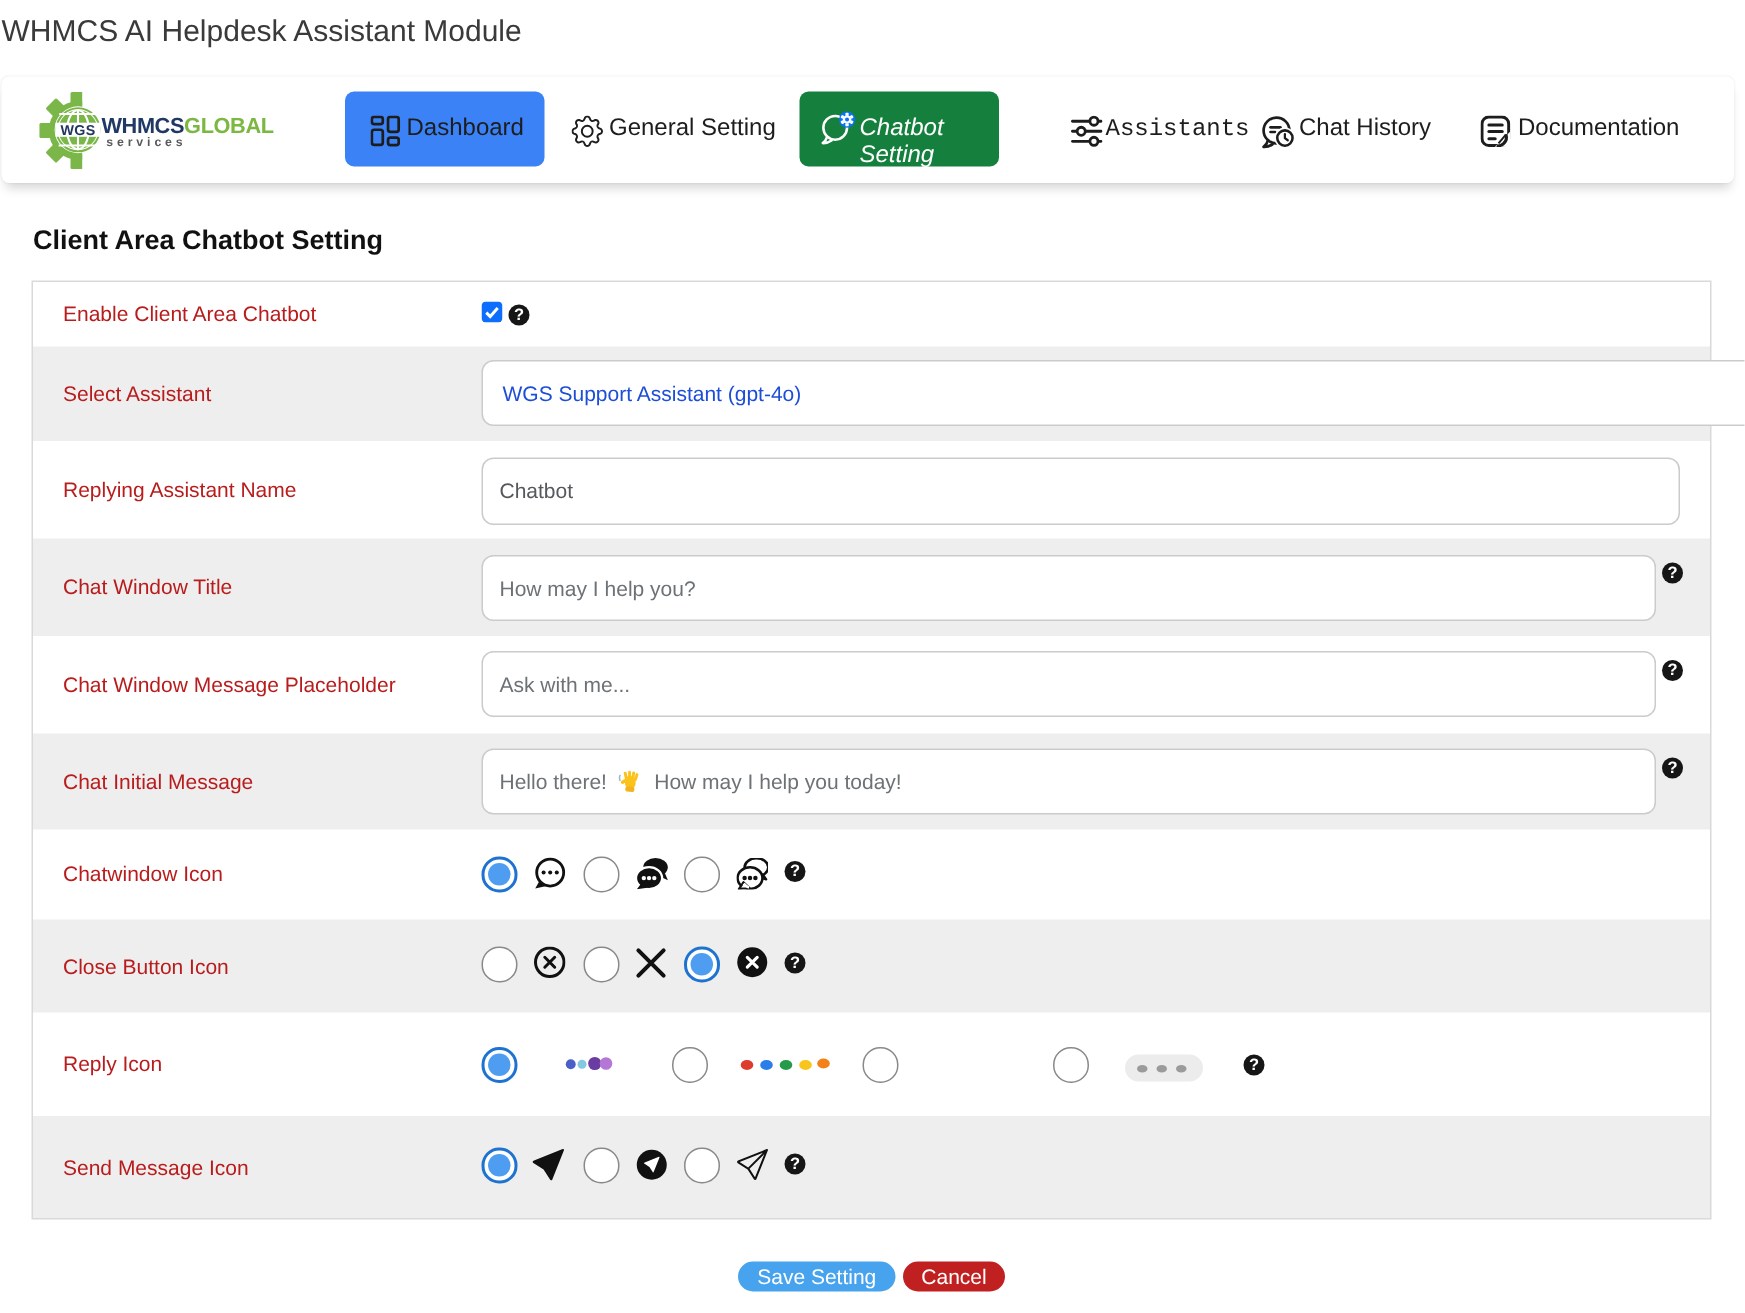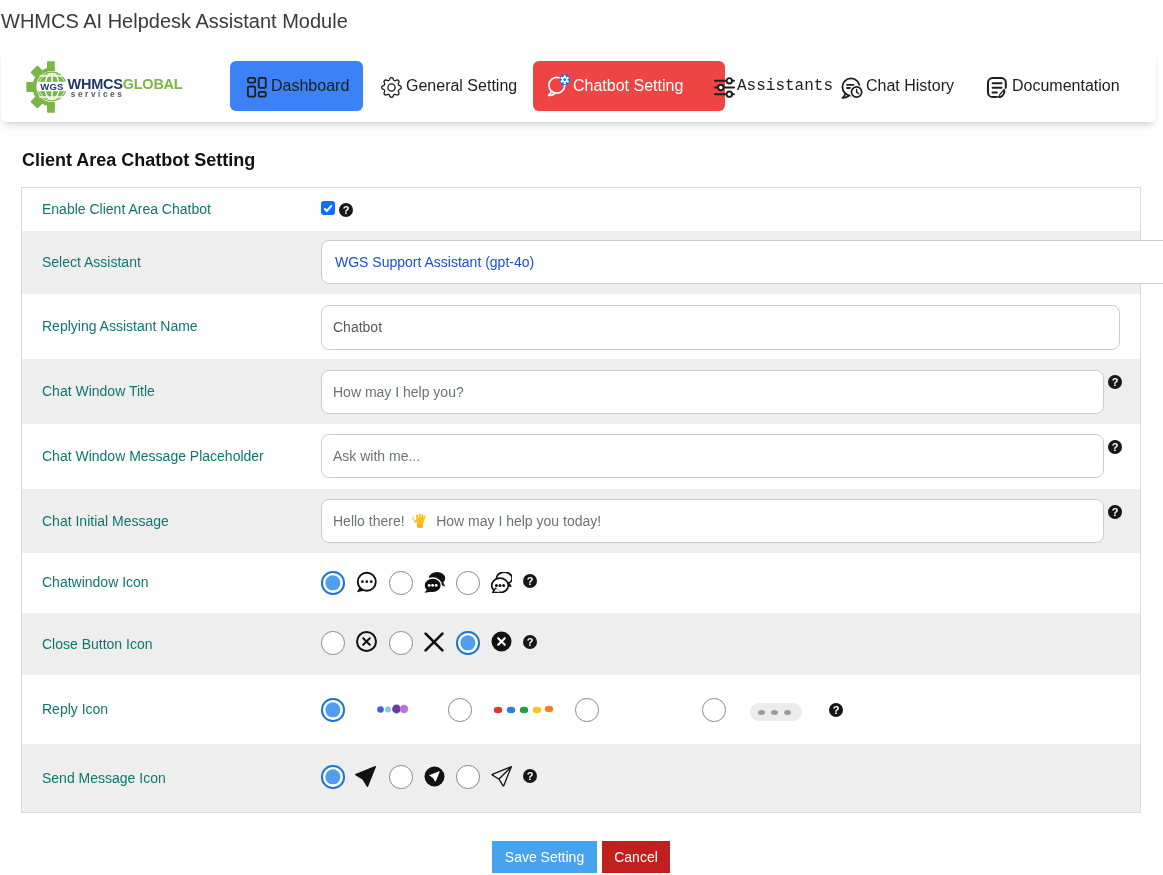--- a/index.html
+++ b/index.html
@@ -8,29 +8,29 @@
 .abs { position:absolute; }
 #title { left:1px; top:10px; font-size:20px; color:#3a3a3a; }
 #navbar { left:1px; top:51px; width:1155px; height:71px; background:#fff; border-radius:5px;
   box-shadow:0 6px 7px -3px rgba(0,0,0,0.17), 0 0 2px rgba(0,0,0,0.07); }
 .tabbox { top:10px; height:50px; border-radius:6px; }
 .tabtxt { position:absolute; top:16px; font-size:16px; color:#1d1d1d; }
 #heading { left:22px; top:150px; font-size:18px; font-weight:bold; color:#111; }
 #table { left:21px; top:187px; width:1120px; height:626px; border:1px solid #d9d9d9; }
 .row { position:relative; width:100%; }
 .row.g { background:#eeeeee; }
-.lbl { position:absolute; left:20px; font-size:14px; color:#0f766e; }
+.lbl { position:absolute; left:20px; font-size:14px; color:#b91c1c; }
 .inp { position:absolute; background:#fff; border:1px solid #cbcbcb; border-radius:8px;
   font-size:14px; color:#6d7276; line-height:42px; padding-left:11px; white-space:nowrap; }
 .help { position:absolute; width:14px; height:14px; border-radius:50%; background:#161616;
   color:#fff; font-weight:bold; font-size:11px; line-height:14px; text-align:center; }
 .radio { position:absolute; width:23.5px; height:23.5px; border-radius:50%; background:#fff; border:1px solid #898989; }
 .radio.on { border:2px solid #1e72d0; }
 .radio.on::after { content:""; position:absolute; left:50%; top:50%; width:15.3px; height:15.3px; border-radius:50%; background:#4f9df0; transform:translate(-50%,-50%); }
-.btn { position:absolute; top:841px; height:32px; border-radius:0; color:#fff; font-size:14px;
+.btn { position:absolute; top:841px; height:20px; border-radius:12px; color:#fff; font-size:14px;
   display:flex; align-items:center; justify-content:center; }
 #pill { position:absolute; width:52px; height:18px; border-radius:9px; background:#ececec; }
 #pill i { position:absolute; top:6.5px; width:7px; height:5px; border-radius:50%; background:#9b9b9b; }
 </style>
 </head>
 <body>
 <div id="page">
 <svg width="0" height="0" style="position:absolute">
 <defs>
 <g id="bubdots">
@@ -123,21 +123,21 @@
     </div>
 
     <div class="abs tabbox" style="left:363px; width:169px;">
       <svg class="abs" style="left:17px;top:16px;" width="21" height="21" viewBox="0 0 16 16" fill="#1d1d1d">
         <path d="M8 4.754a3.246 3.246 0 1 0 0 6.492 3.246 3.246 0 0 0 0-6.492zM5.754 8a2.246 2.246 0 1 1 4.492 0 2.246 2.246 0 0 1-4.492 0z"></path>
         <path d="M9.796 1.343c-.527-1.79-3.065-1.79-3.592 0l-.094.319a.873.873 0 0 1-1.255.52l-.292-.16c-1.64-.892-3.433.902-2.54 2.541l.159.292a.873.873 0 0 1-.52 1.255l-.319.094c-1.79.527-1.79 3.065 0 3.592l.319.094a.873.873 0 0 1 .52 1.255l-.16.292c-.892 1.64.901 3.434 2.541 2.54l.292-.159a.873.873 0 0 1 1.255.52l.094.319c.527 1.79 3.065 1.79 3.592 0l.094-.319a.873.873 0 0 1 1.255-.52l.292.16c1.64.893 3.434-.902 2.54-2.541l-.159-.292a.873.873 0 0 1 .52-1.255l.319-.094c1.79-.527 1.79-3.065 0-3.592l-.319-.094a.873.873 0 0 1-.52-1.255l.16-.292c.893-1.64-.902-3.433-2.541-2.54l-.292.159a.873.873 0 0 1-1.255-.52l-.094-.319zm-2.633.283c.246-.835 1.428-.835 1.674 0l.094.319a1.873 1.873 0 0 0 2.693 1.115l.291-.16c.764-.415 1.6.42 1.184 1.185l-.159.292a1.873 1.873 0 0 0 1.116 2.692l.318.094c.835.246.835 1.428 0 1.674l-.319.094a1.873 1.873 0 0 0-1.115 2.693l.16.291c.415.764-.42 1.6-1.185 1.184l-.291-.159a1.873 1.873 0 0 0-2.693 1.116l-.094.318c-.246.835-1.428.835-1.674 0l-.094-.319a1.873 1.873 0 0 0-2.692-1.115l-.292.16c-.764.415-1.6-.42-1.184-1.185l.159-.291A1.873 1.873 0 0 0 1.945 8.93l-.319-.094c-.835-.246-.835-1.428 0-1.674l.319-.094A1.873 1.873 0 0 0 3.06 4.377l-.16-.292c-.415-.764.42-1.6 1.185-1.184l.292.159a1.873 1.873 0 0 0 2.692-1.115l.094-.319z"></path>
       </svg>
       <span class="tabtxt" style="left:42px;">General Setting</span>
     </div>
 
-    <div class="abs tabbox" style="left:532px; width:192px; background:#ef4444;">
+    <div class="abs tabbox" style="left:532px; width:133px; background:#15803d;font-style:italic;">
       <svg class="abs" style="left:13px;top:12px;" width="25" height="25" viewBox="0 0 25 25">
         <circle cx="10.8" cy="12.2" r="7.9" fill="none" stroke="#fff" stroke-width="1.7"></circle>
         <path d="M5.4 18.2 C4.9 19.9 3.9 21.4 2.5 22.4 C4.7 22.5 6.8 21.8 8.4 20.7" fill="none" stroke="#fff" stroke-width="1.7" stroke-linecap="round" stroke-linejoin="round"></path>
         <circle cx="18.7" cy="6.7" r="5.4" fill="#0973f6"></circle>
         <circle cx="18.7" cy="6.7" r="2.1" fill="none" stroke="#fff" stroke-width="1.5"></circle>
         <g fill="#fff">
           <rect x="17.6" y="2.2" width="2.2" height="1.9" rx="0.6"></rect>
           <rect x="17.6" y="2.2" width="2.2" height="1.9" rx="0.6" transform="rotate(60 18.7 6.7)"></rect>
           <rect x="17.6" y="2.2" width="2.2" height="1.9" rx="0.6" transform="rotate(120 18.7 6.7)"></rect>
           <rect x="17.6" y="2.2" width="2.2" height="1.9" rx="0.6" transform="rotate(180 18.7 6.7)"></rect>

